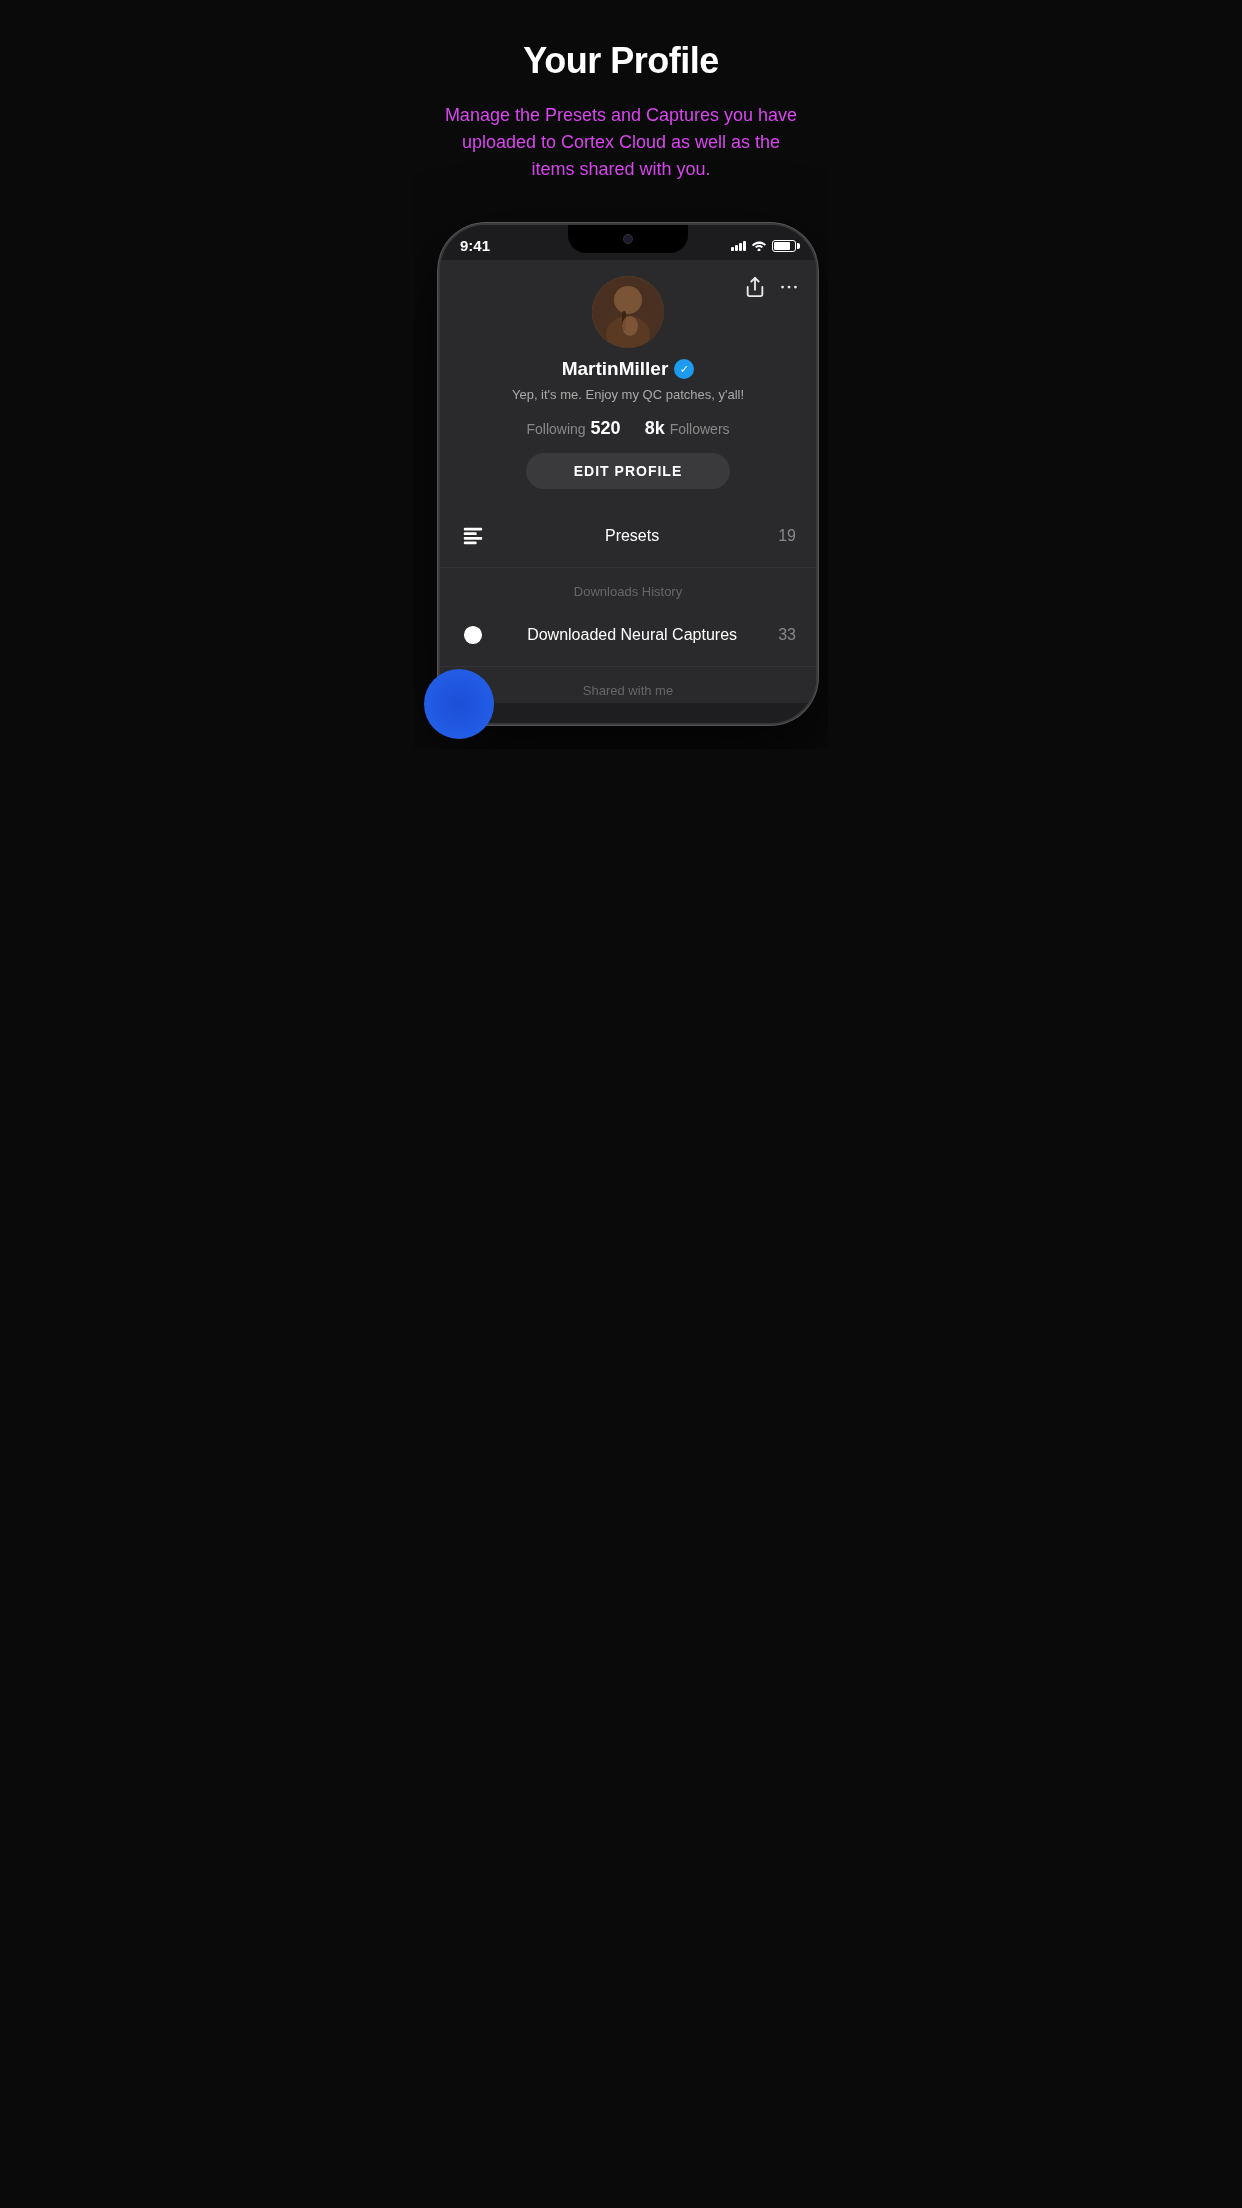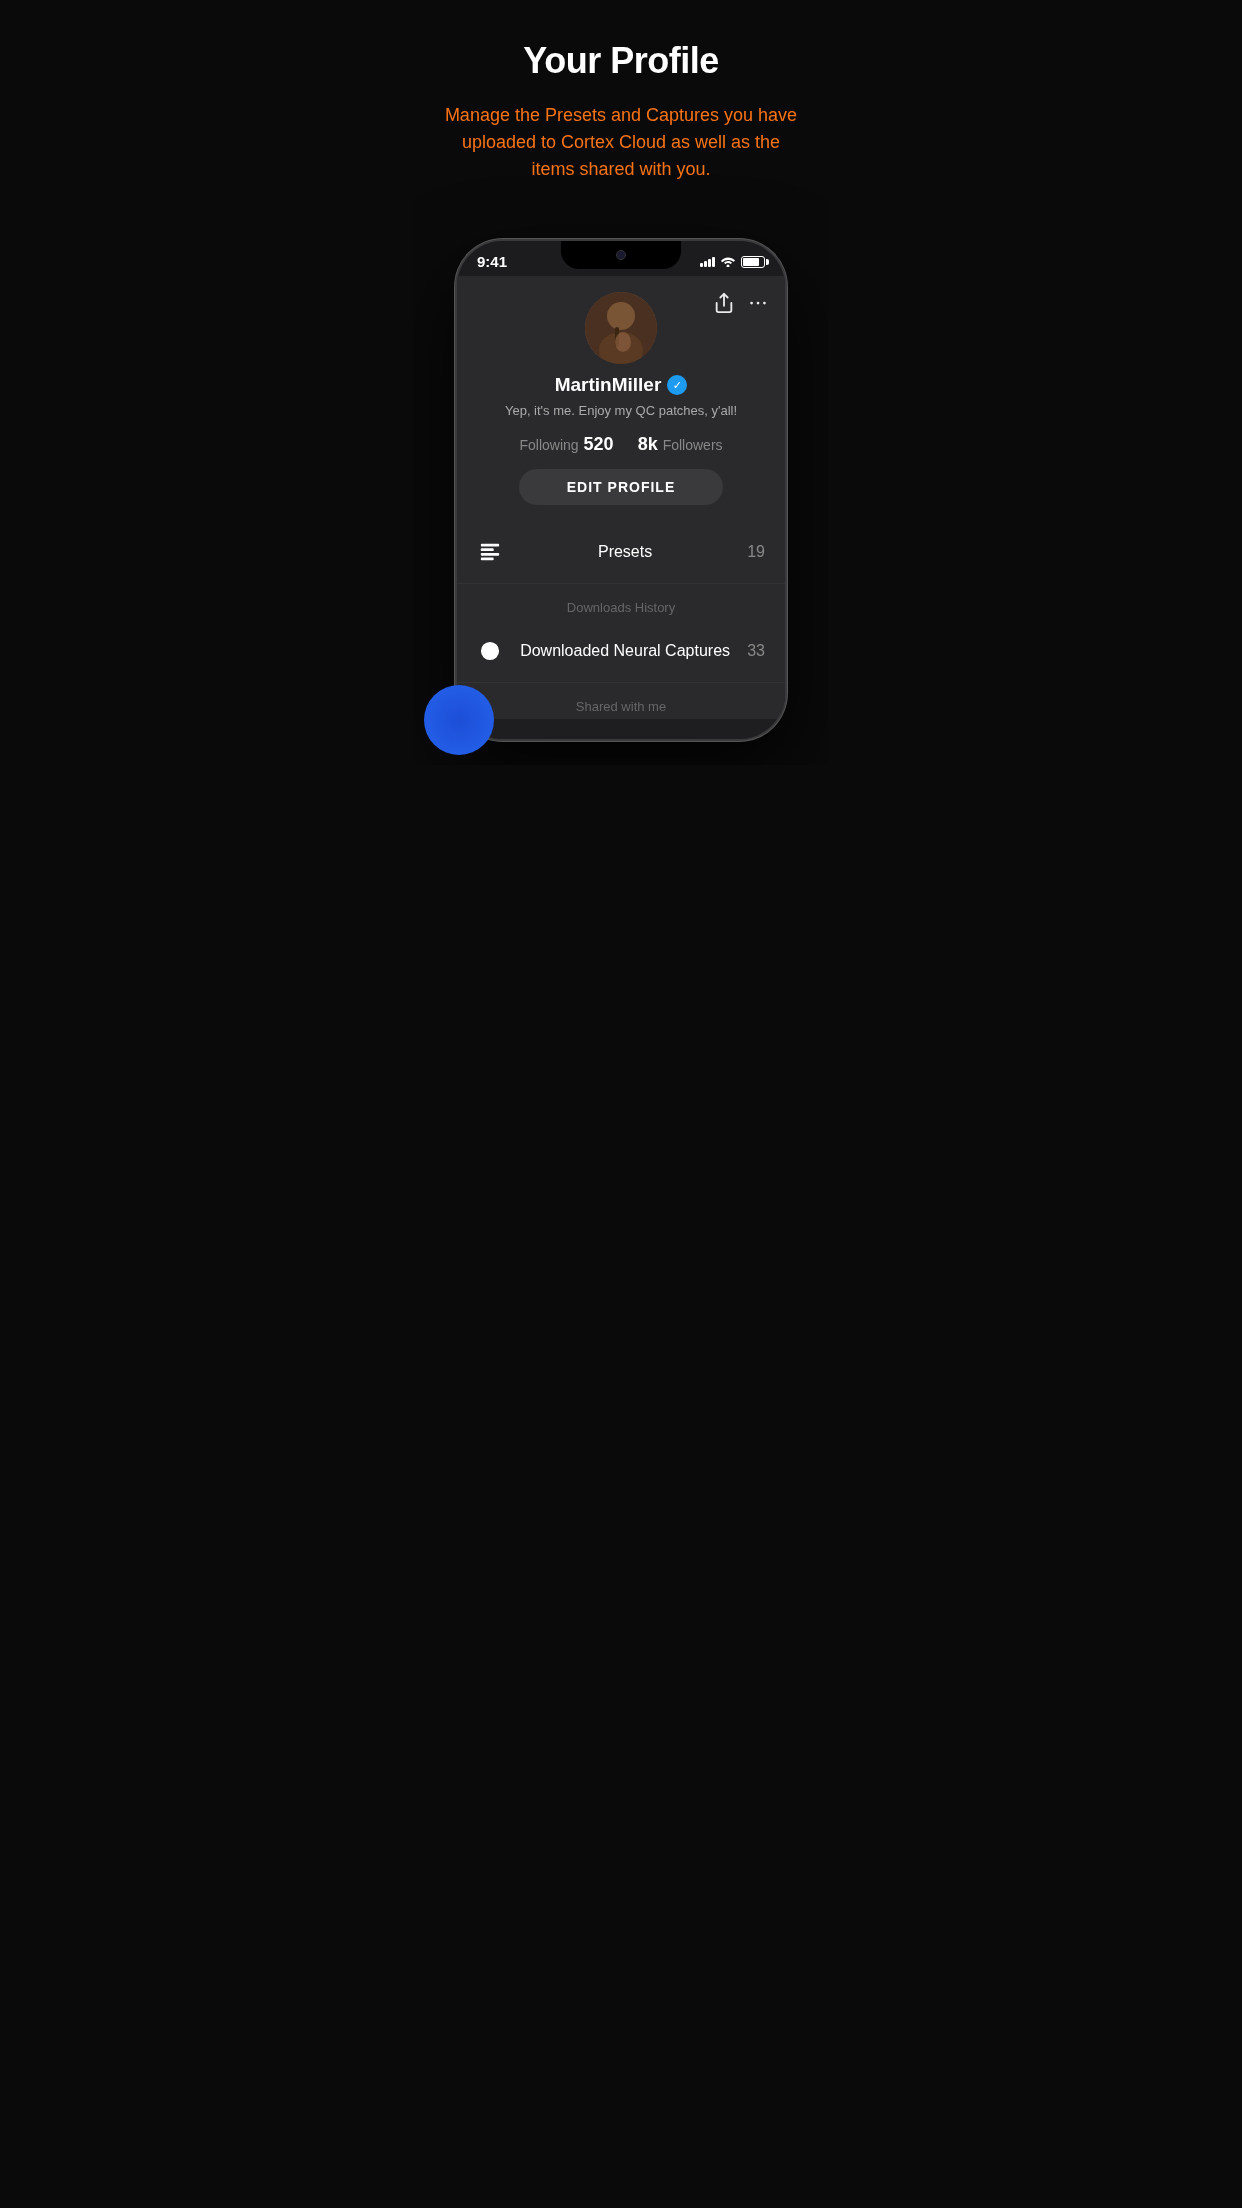--- a/index.html
+++ b/index.html
@@ -21,37 +21,37 @@
 
     .page-title {
       color: #ffffff;
       font-size: 36px;
       font-weight: 700;
       margin-bottom: 20px;
       letter-spacing: -0.5px;
     }
 
     .page-subtitle {
-      color: #f97316;
+      color: #d946ef;
       font-size: 18px;
       line-height: 1.5;
-      margin-bottom: 56px;
+      margin-bottom: 40px;
       text-align: center;
     }
 
     
     .phone-mockup {
       background: #1c1c1e;
       border-radius: 48px;
       border: 2px solid #3a3a3c;
       box-shadow: 0 0 0 1px #555, inset 0 0 0 2px #2c2c2e, 0 30px 80px rgba(0,0,0,0.8);
       overflow: hidden;
       position: relative;
       margin: 0 auto;
-      width: 332px;
+      width: 380px;
     }
 
     
     .phone-notch-bar {
       background: #1c1c1e;
       display: flex;
       justify-content: space-between;
       align-items: center;
       padding: 12px 20px 6px;
       position: relative;

